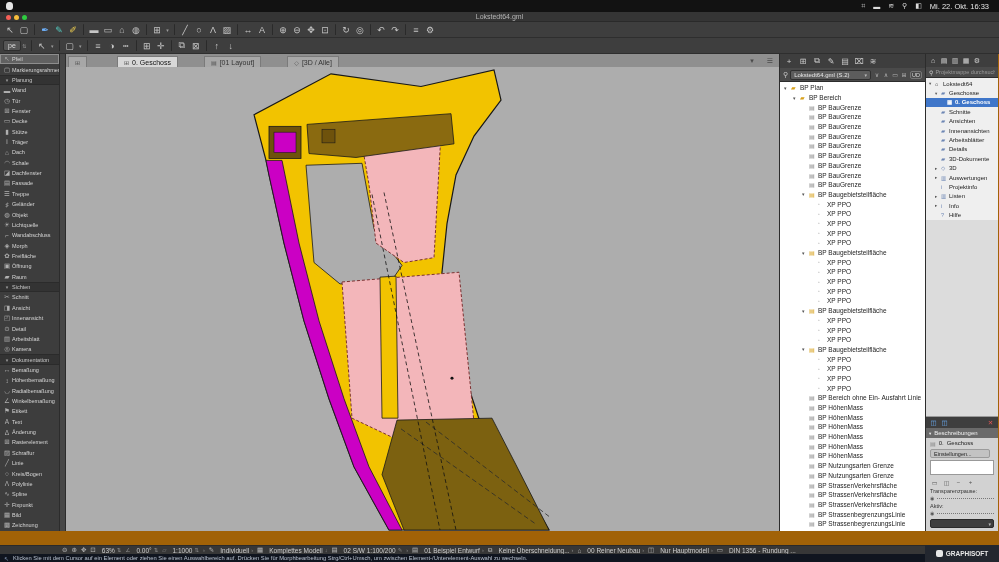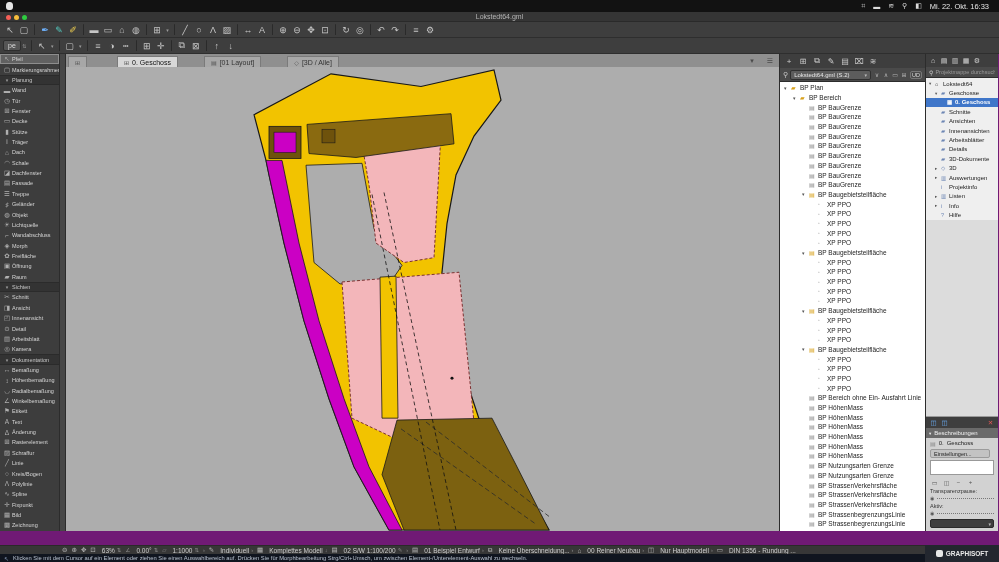--- a/index.html
+++ b/index.html
@@ -1,17 +1,17 @@
 <!DOCTYPE html>
 <html><head>
 <meta charset="utf-8">
 <style>
   *{margin:0;padding:0;box-sizing:border-box;font-family:"Liberation Sans",sans-serif;}
   html,body{width:999px;height:562px;overflow:hidden;background:#1a1a1a;}
-  .screen{position:relative;width:999px;height:562px;background:#701a75;}
+  .screen{position:relative;width:999px;height:562px;background:#a16207;}
 
   
   .menubar{height:12px;background:#121212;color:#e6e6e6;display:flex;align-items:center;font-size:8px;padding:0 6px;}
   .apple{width:7px;height:8px;background:#e6e6e6;border-radius:45% 45% 40% 40%;margin-right:6px;flex:none;}
   .menus{display:flex;align-items:center;}
   .mitem{padding:0 5px;white-space:nowrap;}
   .mitem.bold{font-weight:bold;}
   .mspacer{flex:1;}
   .mstats{display:flex;align-items:center;}
   .stat{padding:0 4px;font-size:7px;color:#dcdcdc;}

